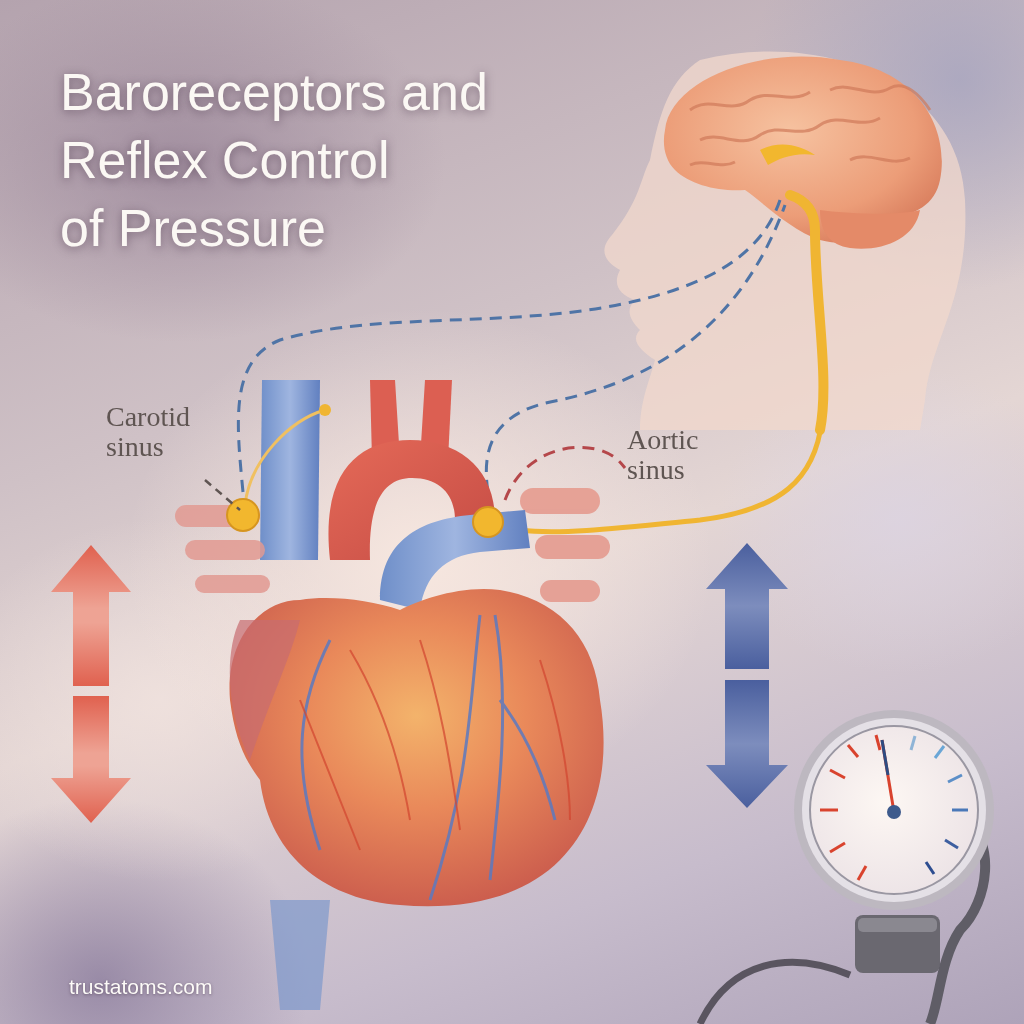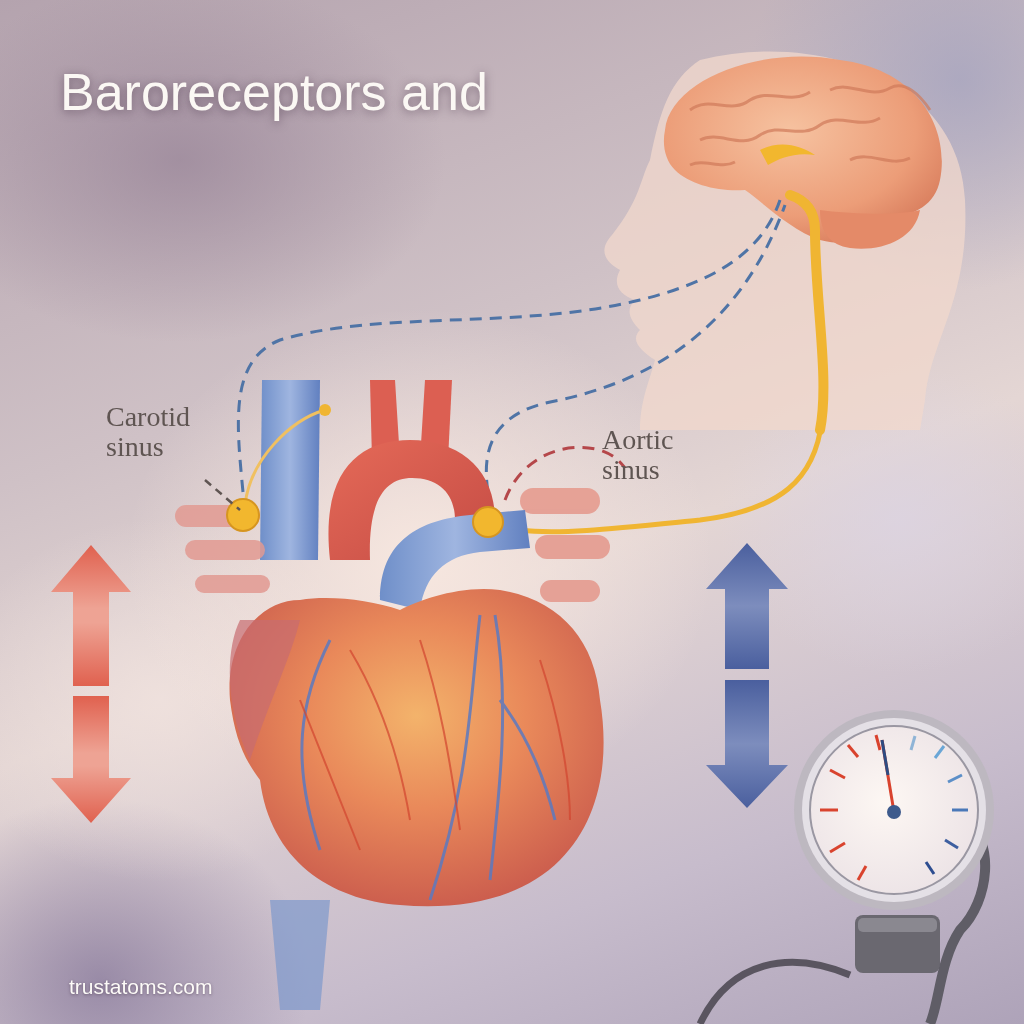--- a/index.html
+++ b/index.html
@@ -15,21 +15,21 @@
       radial-gradient(ellipse 300px 300px at 960px 80px, rgba(160,160,190,0.7), rgba(160,160,190,0) 70%),
       linear-gradient(160deg, #b4a3ae 0%, #cfc1c6 35%, #e4d6d4 55%, #c7bccc 80%, #aea3b9 100%);
   }
   .title { position:absolute; left:60px; top:58px; width:560px;
     font-family:Liberation Sans, sans-serif; font-size:52px; line-height:68px;
     color:#fbf8f4; text-shadow:0 2px 10px rgba(70,50,70,0.55); }
   .title div { white-space:nowrap; }
   .label { position:absolute; font-family:"Liberation Serif", serif; font-size:28px;
     line-height:30px; color:#5f5552; }
   #label-carotid { left:106px; top:402px; }
-  #label-aortic { left:602px; top:425px; }
+  #label-aortic { left:627px; top:425px; }
   .watermark { position:absolute; left:24px; top:975px; font-family:"Liberation Sans", sans-serif;
     font-size:21px; color:#fdfbf8; text-shadow:0 1px 3px rgba(60,40,60,0.5);margin-left:45px; }
   svg { position:absolute; left:0; top:0; }
 </style>
 </head>
 <body>
 
 <div id="canvas">
 
   <svg width="1024" height="1024" viewBox="0 0 1024 1024">
@@ -190,20 +190,22 @@
         <line x1="934" y1="874" x2="926" y2="862" stroke="#2d4d90"></line>
       </g>
       <line x1="894" y1="812" x2="882" y2="740" stroke="#d9432e" stroke-width="3"></line>
       <line x1="888" y1="775" x2="882" y2="740" stroke="#2e4c82" stroke-width="3"></line>
       <circle cx="894" cy="812" r="7" fill="#3d5a8c"></circle>
     </g>
   </svg>
 
   <div class="title">
     <div>Baroreceptors and</div>
+    <div>Reflex Control</div>
+    <div>of Pressure</div>
   </div>
 
   <div class="label" id="label-carotid">
     <div>Carotid</div>
     <div>sinus</div>
   </div>
 
   <div class="label" id="label-aortic">
     <div>Aortic</div>
     <div>sinus</div>

